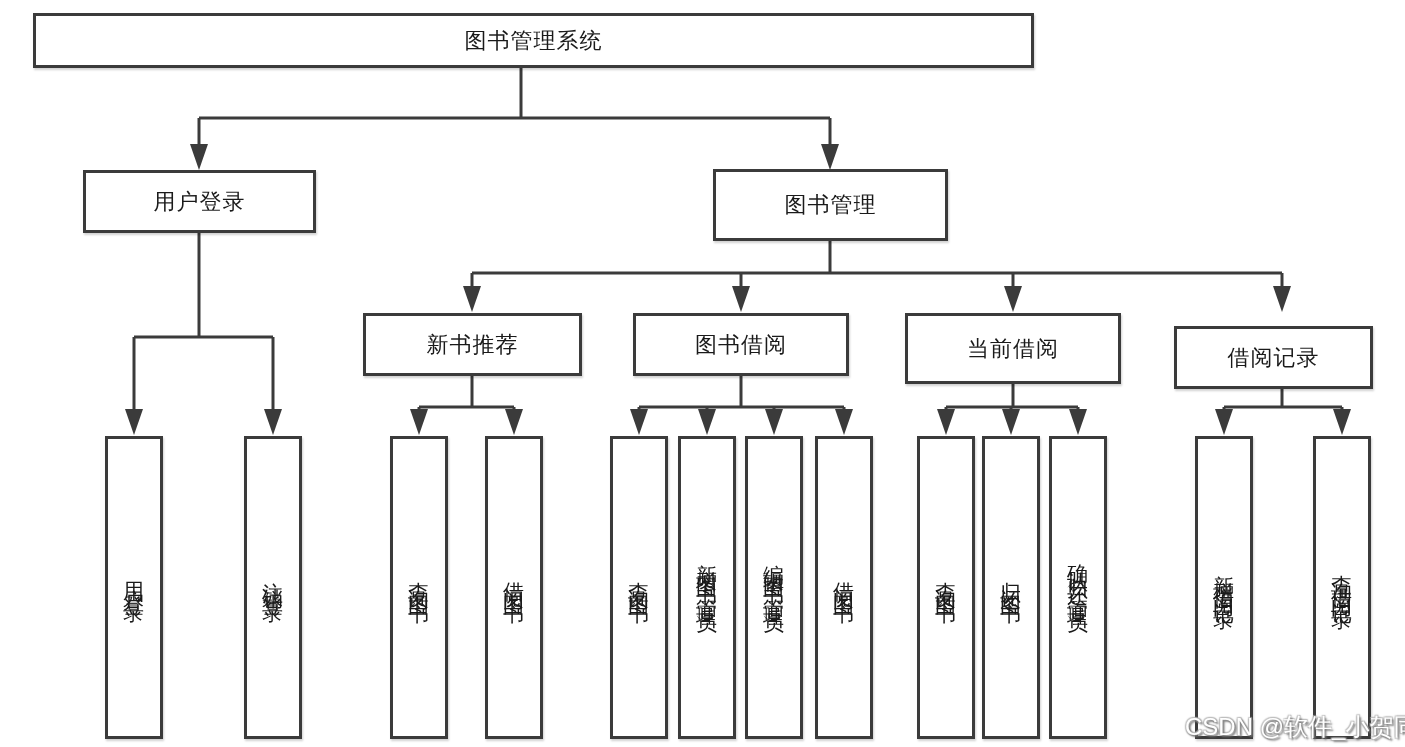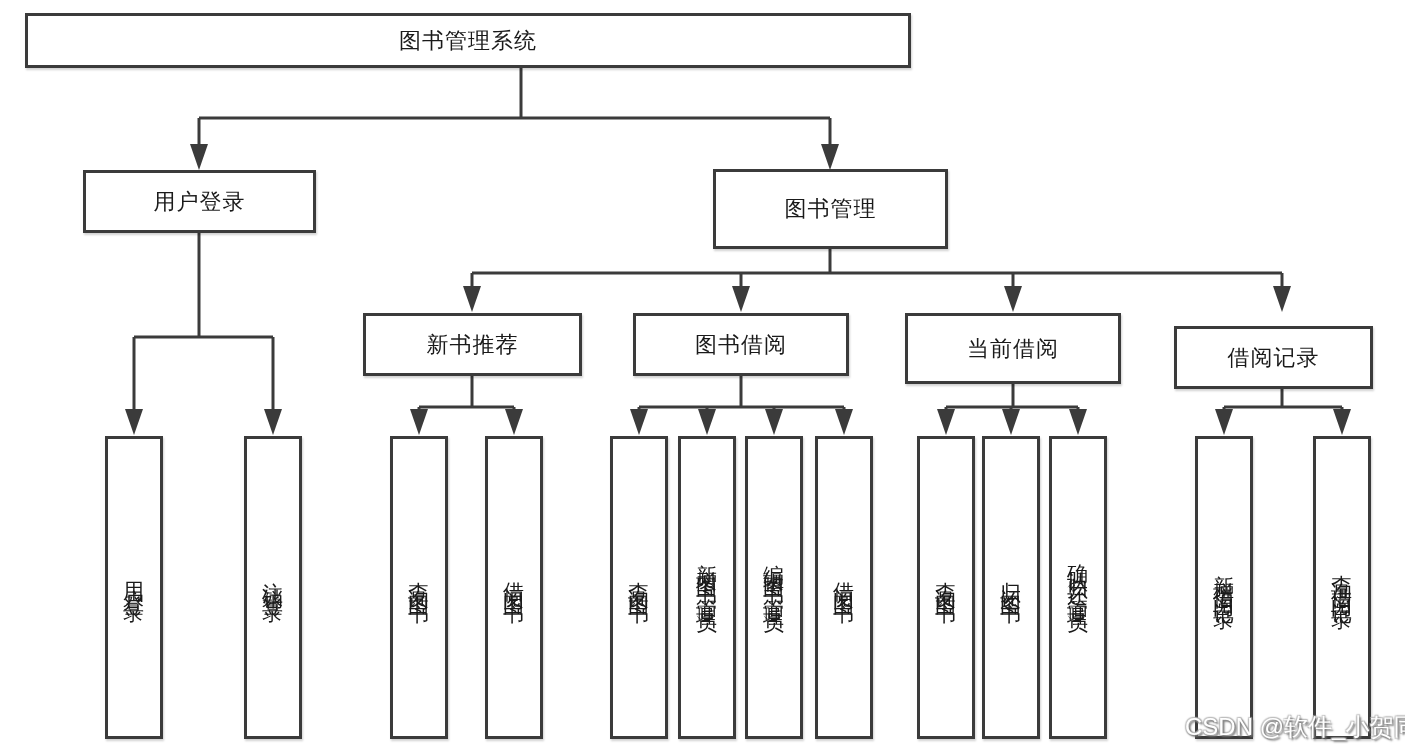--- a/index.html
+++ b/index.html
@@ -124,28 +124,28 @@
 
       <polygon points="937,409 955,409 946,435"></polygon>
       <polygon points="1002,409 1020,409 1011,435"></polygon>
       <polygon points="1069,409 1087,409 1078,435"></polygon>
 
       <polygon points="1215,409 1233,409 1224,435"></polygon>
       <polygon points="1333,409 1351,409 1342,435"></polygon>
     </g>
   </svg>
 
-  <div class="node hbox" style="left:25px;top:13px;width:886px;height:55px">
+  <div class="node hbox" style="left:33px;top:13px;width:1001px;height:55px">
     <span class="lbl">图书管理系统</span>
   </div>
 
   <div class="node hbox" style="left:83px;top:170px;width:233px;height:63px">
     <span class="lbl">用户登录</span>
   </div>
-  <div class="node hbox" style="left:713px;top:169px;width:235px;height:80px">
+  <div class="node hbox" style="left:713px;top:169px;width:235px;height:72px">
     <span class="lbl">图书管理</span>
   </div>
 
   <div class="node hbox" style="left:363px;top:313px;width:219px;height:63px">
     <span class="lbl">新书推荐</span>
   </div>
   <div class="node hbox" style="left:633px;top:313px;width:216px;height:63px">
     <span class="lbl">图书借阅</span>
   </div>
   <div class="node hbox" style="left:905px;top:313px;width:216px;height:71px">

